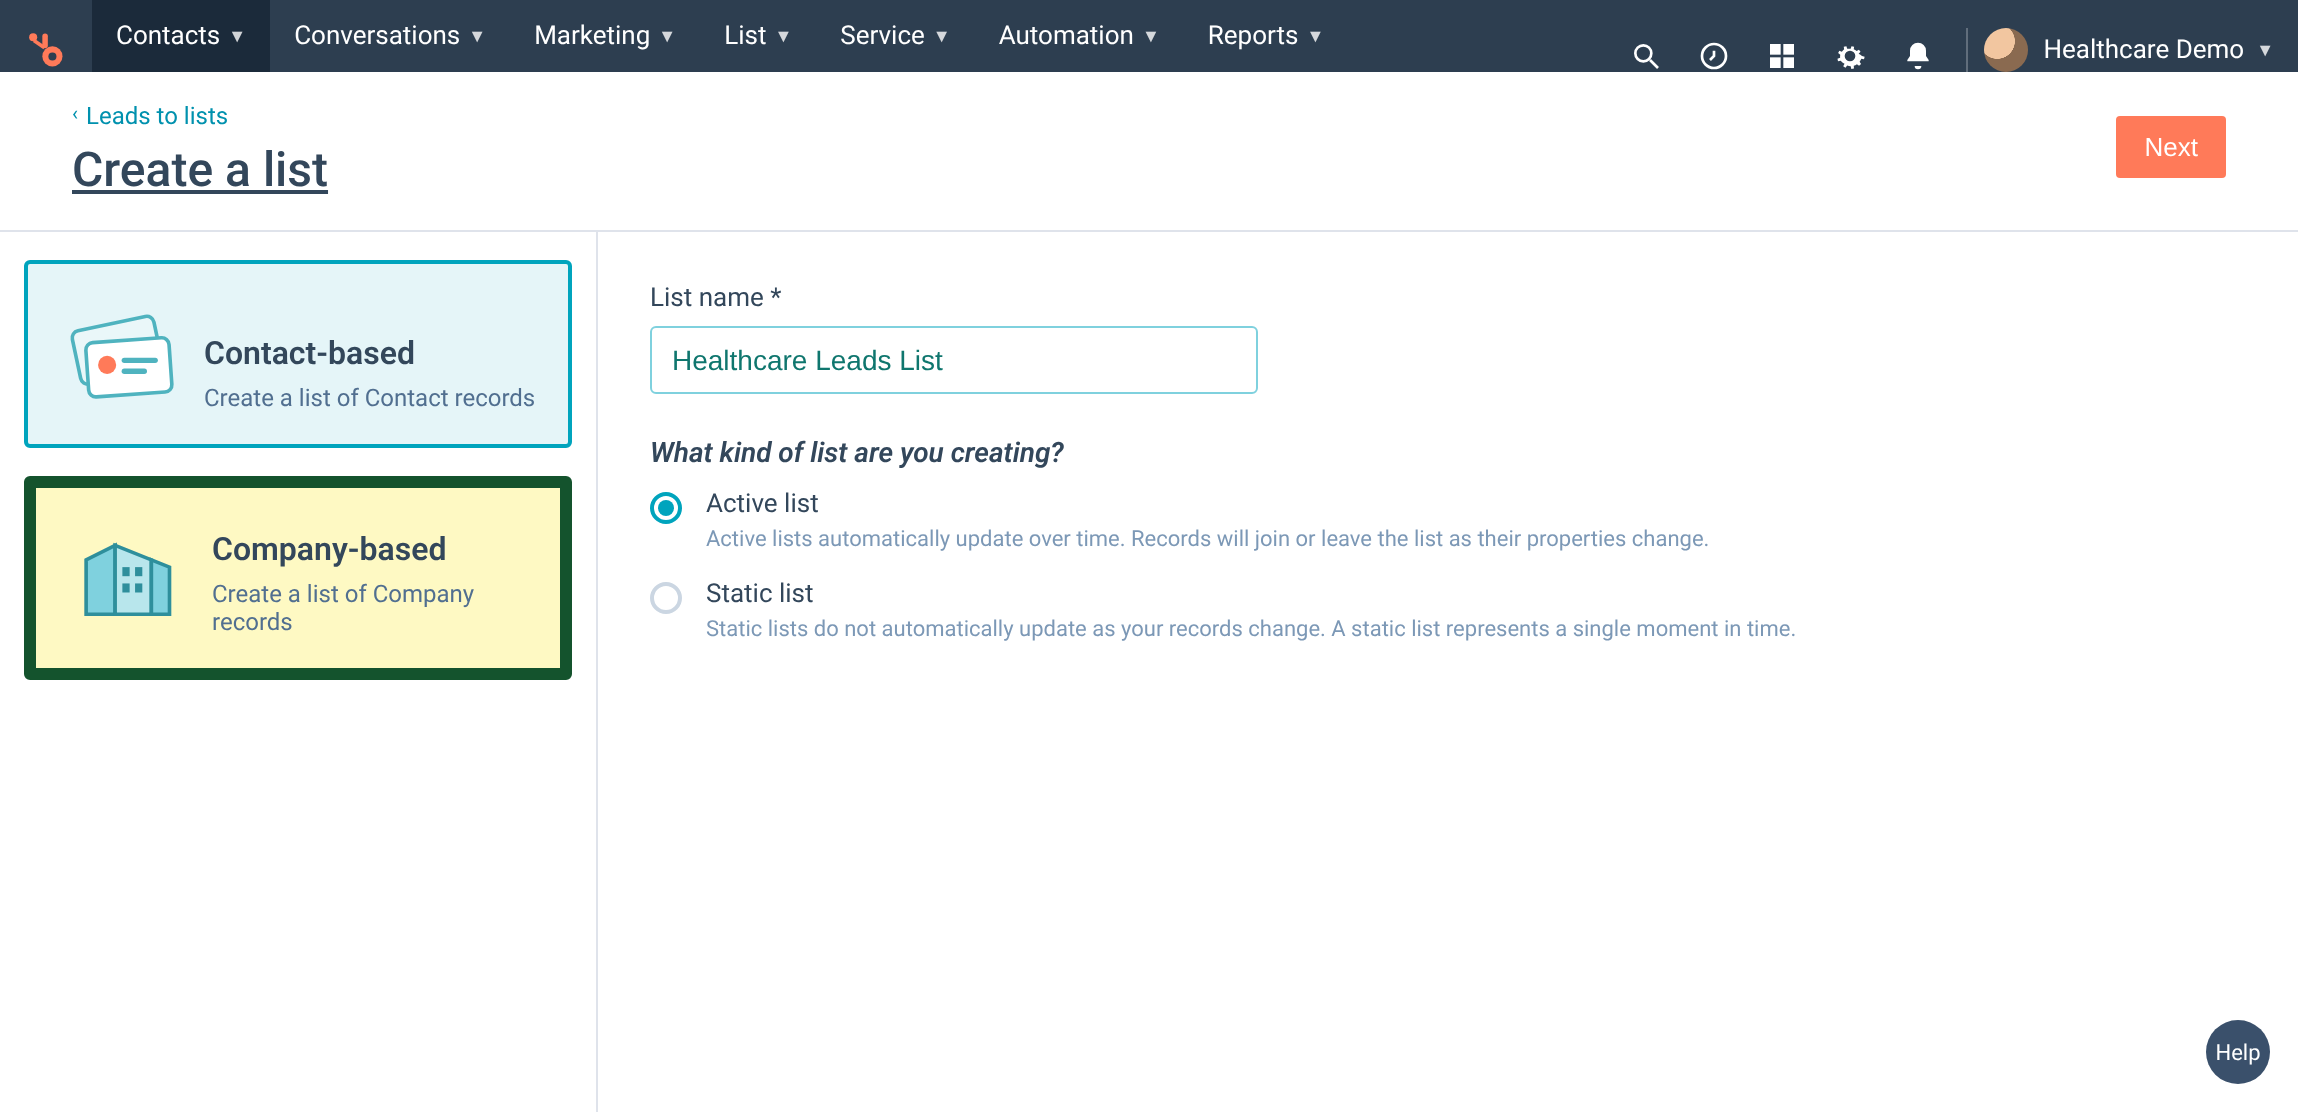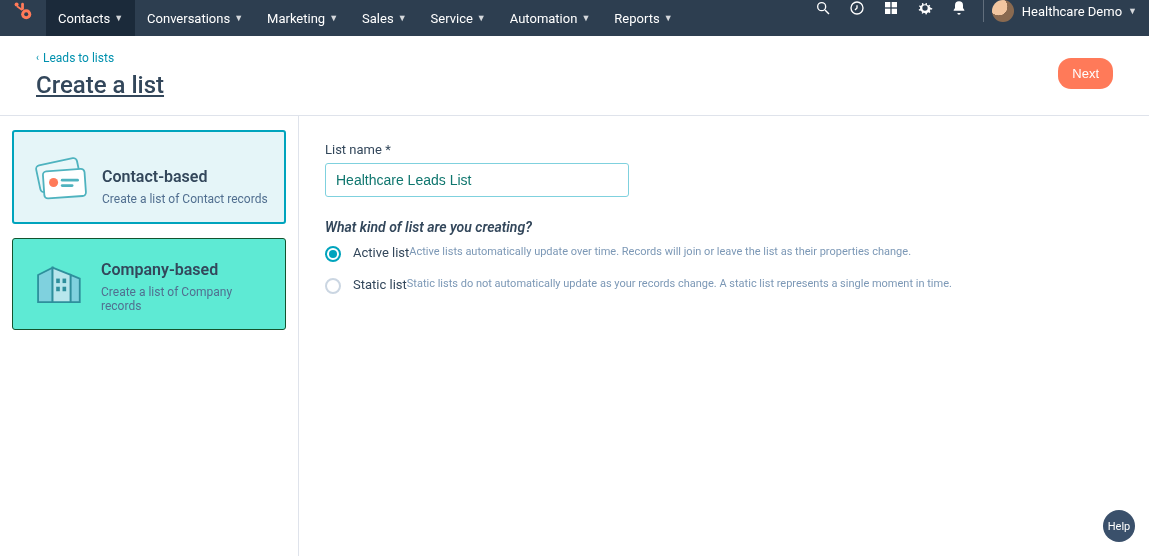--- a/index.html
+++ b/index.html
@@ -11,21 +11,21 @@
     background: #ffffff;
     width: 1149px;
     height: 556px;
     overflow: hidden;
     position: relative;
   }
   .topnav {
     background: #2d3e50;
     height: 36px;
     display: flex;
-    align-items: flex-start;
+    align-items: flex-end;
     color: #fff;
     padding: 0 12px;
     gap: 0;
   }
   .logo {
     width: 22px;
     height: 22px;
     margin-right: 12px;
   }
   .nav-items { display: flex; height: 100%; }
@@ -69,40 +69,40 @@
     cursor: pointer;
     margin-bottom: 6px;
   }
   .backlink .chev-l { margin-right: 4px; font-size: 10px; }
   .page-title { font-size: 24px; font-weight: 500; color: #33475b; text-decoration: underline; }
   .btn-primary {
     background: #ff7a59;
     color: #fff;
     border: none;
     padding: 8px 14px;
-    border-radius: 13px;
+    border-radius: 2px;
     font-size: 13px;
     cursor: pointer;
   }
 
   .content { display: flex; height: calc(556px - 36px - 69px); }
   .left-pane {
     width: 299px;
     border-right: 1px solid #dfe3eb;
     padding: 14px 12px;
   }
   .card {
-    border: 1px solid #14532d;
+    border: 6px solid #14532d;
     border-radius: 3px;
     padding: 16px;
     display: flex;
     gap: 14px;
     cursor: pointer;
     margin-bottom: 14px;
-    background: #5eead4;
+    background: #fef9c3;
   }
   .card.selected {
     border: 2px solid #00a4bd;
     background: #e5f5f8;
   }
   .card-icon { width: 58px; height: 58px; flex-shrink: 0; }
   .card-text { display: flex; flex-direction: column; justify-content: flex-end; }
   .card-title { font-size: 16px; font-weight: 600; color: #33475b; margin-bottom: 6px; }
   .card-desc { font-size: 12px; color: #516f90; }
 
@@ -129,21 +129,21 @@
   .radio {
     width: 16px; height: 16px; border-radius: 50%;
     border: 2px solid #cbd6e2; margin-right: 12px; margin-top: 1px;
     display: inline-flex; align-items: center; justify-content: center;
     cursor: pointer; flex-shrink: 0;
   }
   .radio.checked { border-color: #00a4bd; }
   .radio.checked::after {
     content: ""; width: 8px; height: 8px; border-radius: 50%; background: #00a4bd;
   }
-  .radio-body { display: flex; }
+  .radio-body { display: flex; flex-direction: column; }
   .radio-title { font-size: 13px; color: #33475b; margin-bottom: 3px; }
   .radio-desc { font-size: 11px; color: #7c98b6; }
 
   .help-fab {
     position: absolute;
     right: 14px;
     bottom: 14px;
     width: 32px; height: 32px;
     border-radius: 50%;
     background: #3a506b;
@@ -176,21 +176,21 @@
       </div>
     <div class="nav-item">
         <span>Conversations</span>
         <span class="chev">▼</span>
       </div>
     <div class="nav-item">
         <span>Marketing</span>
         <span class="chev">▼</span>
       </div>
     <div class="nav-item">
-        <span>Sales</span>
+        <span>List</span>
         <span class="chev">▼</span>
       </div>
     <div class="nav-item">
         <span>Service</span>
         <span class="chev">▼</span>
       </div>
     <div class="nav-item">
         <span>Automation</span>
         <span class="chev">▼</span>
       </div>

